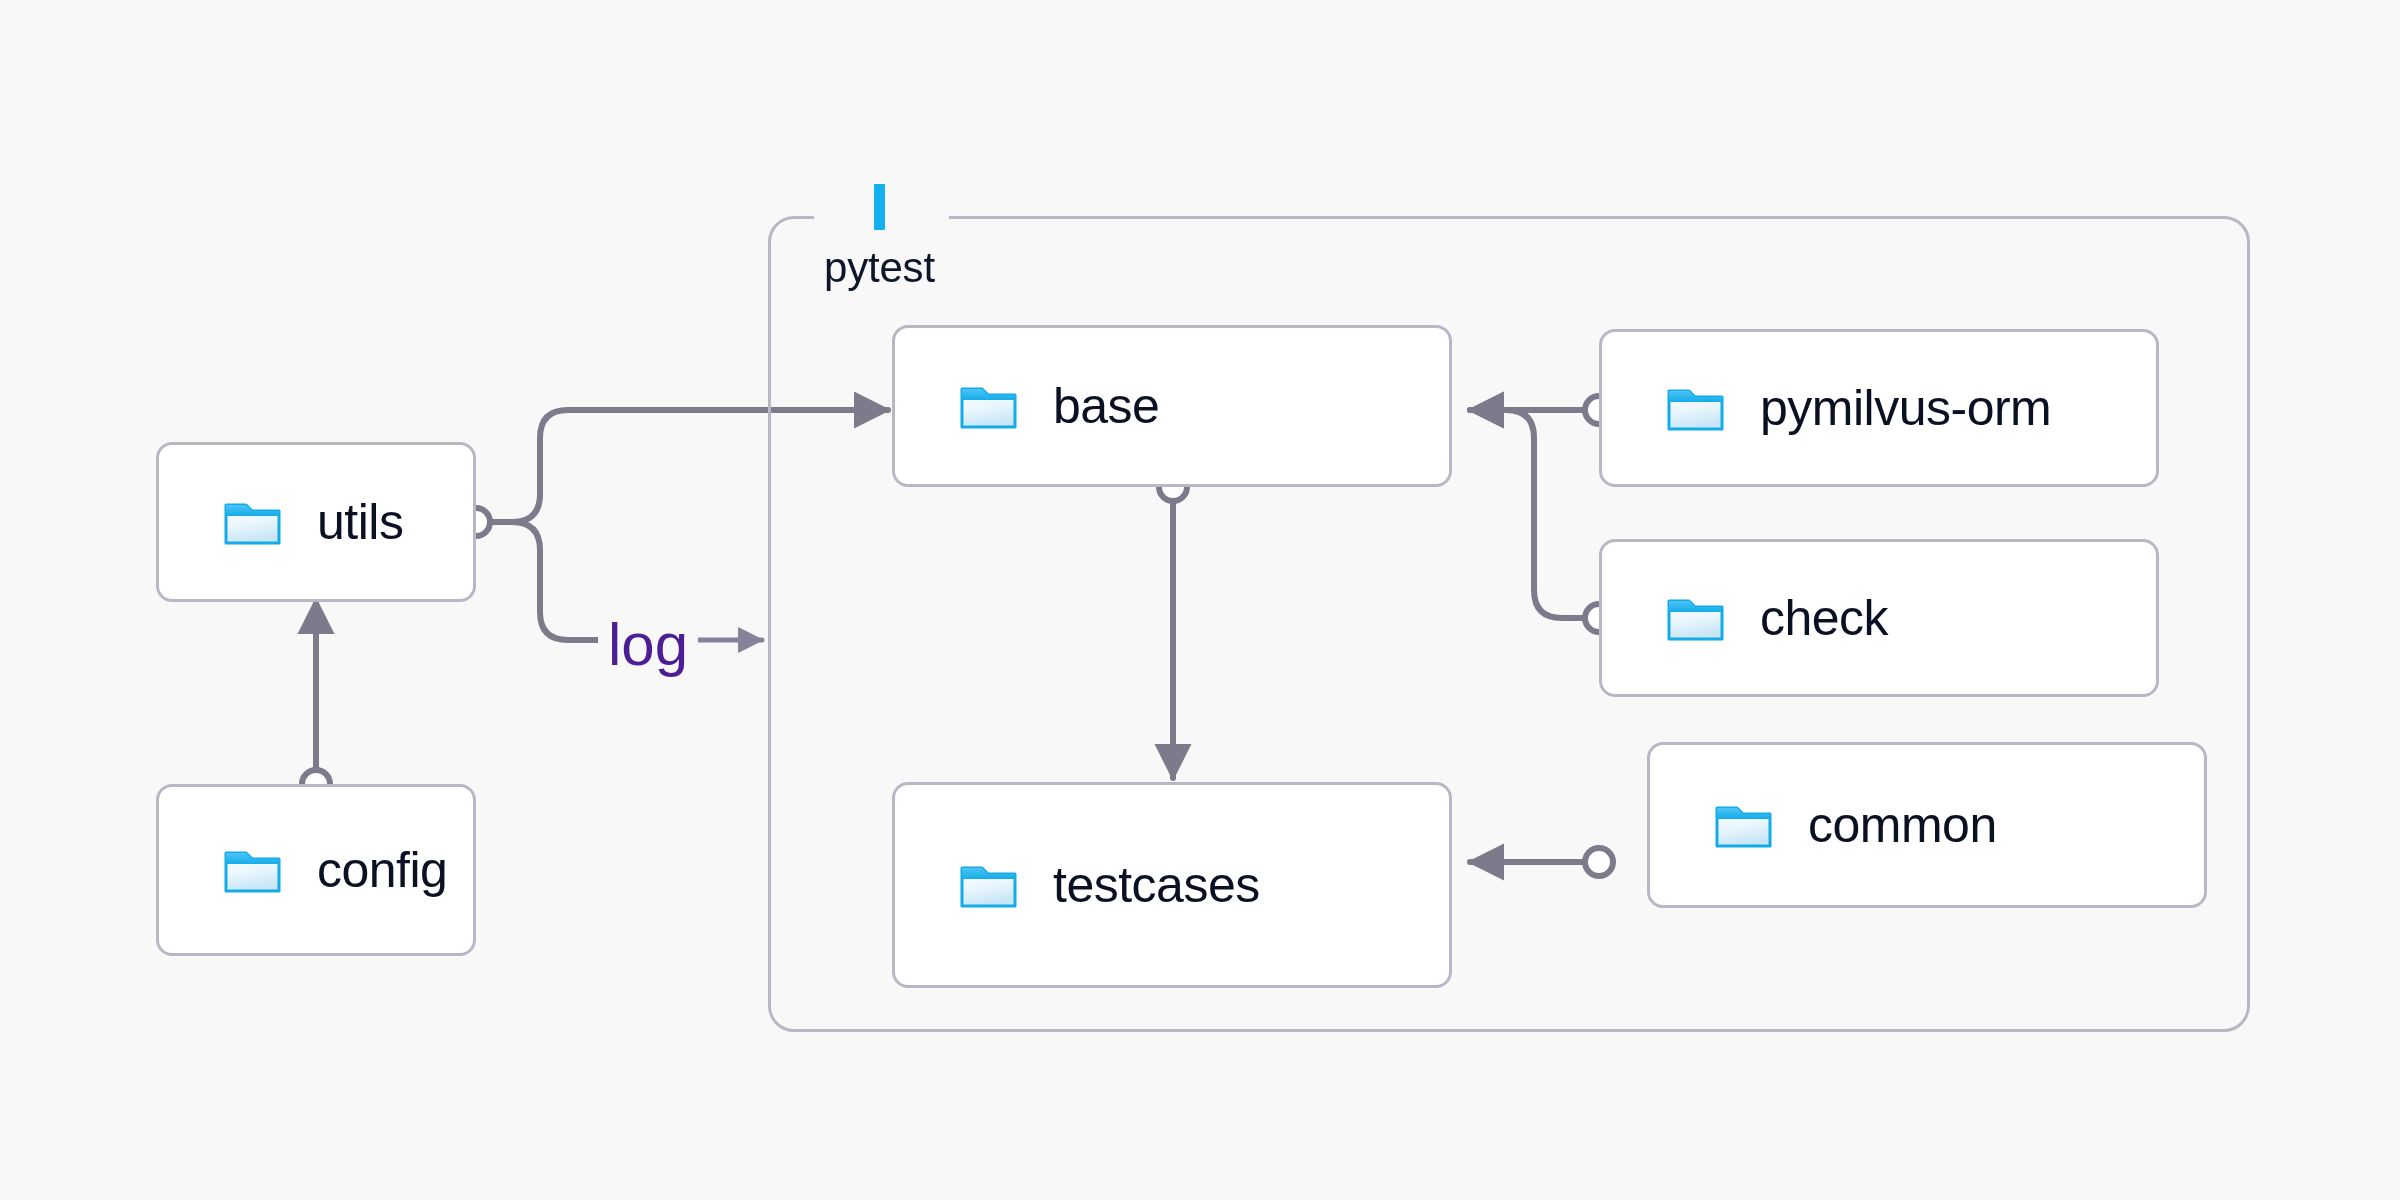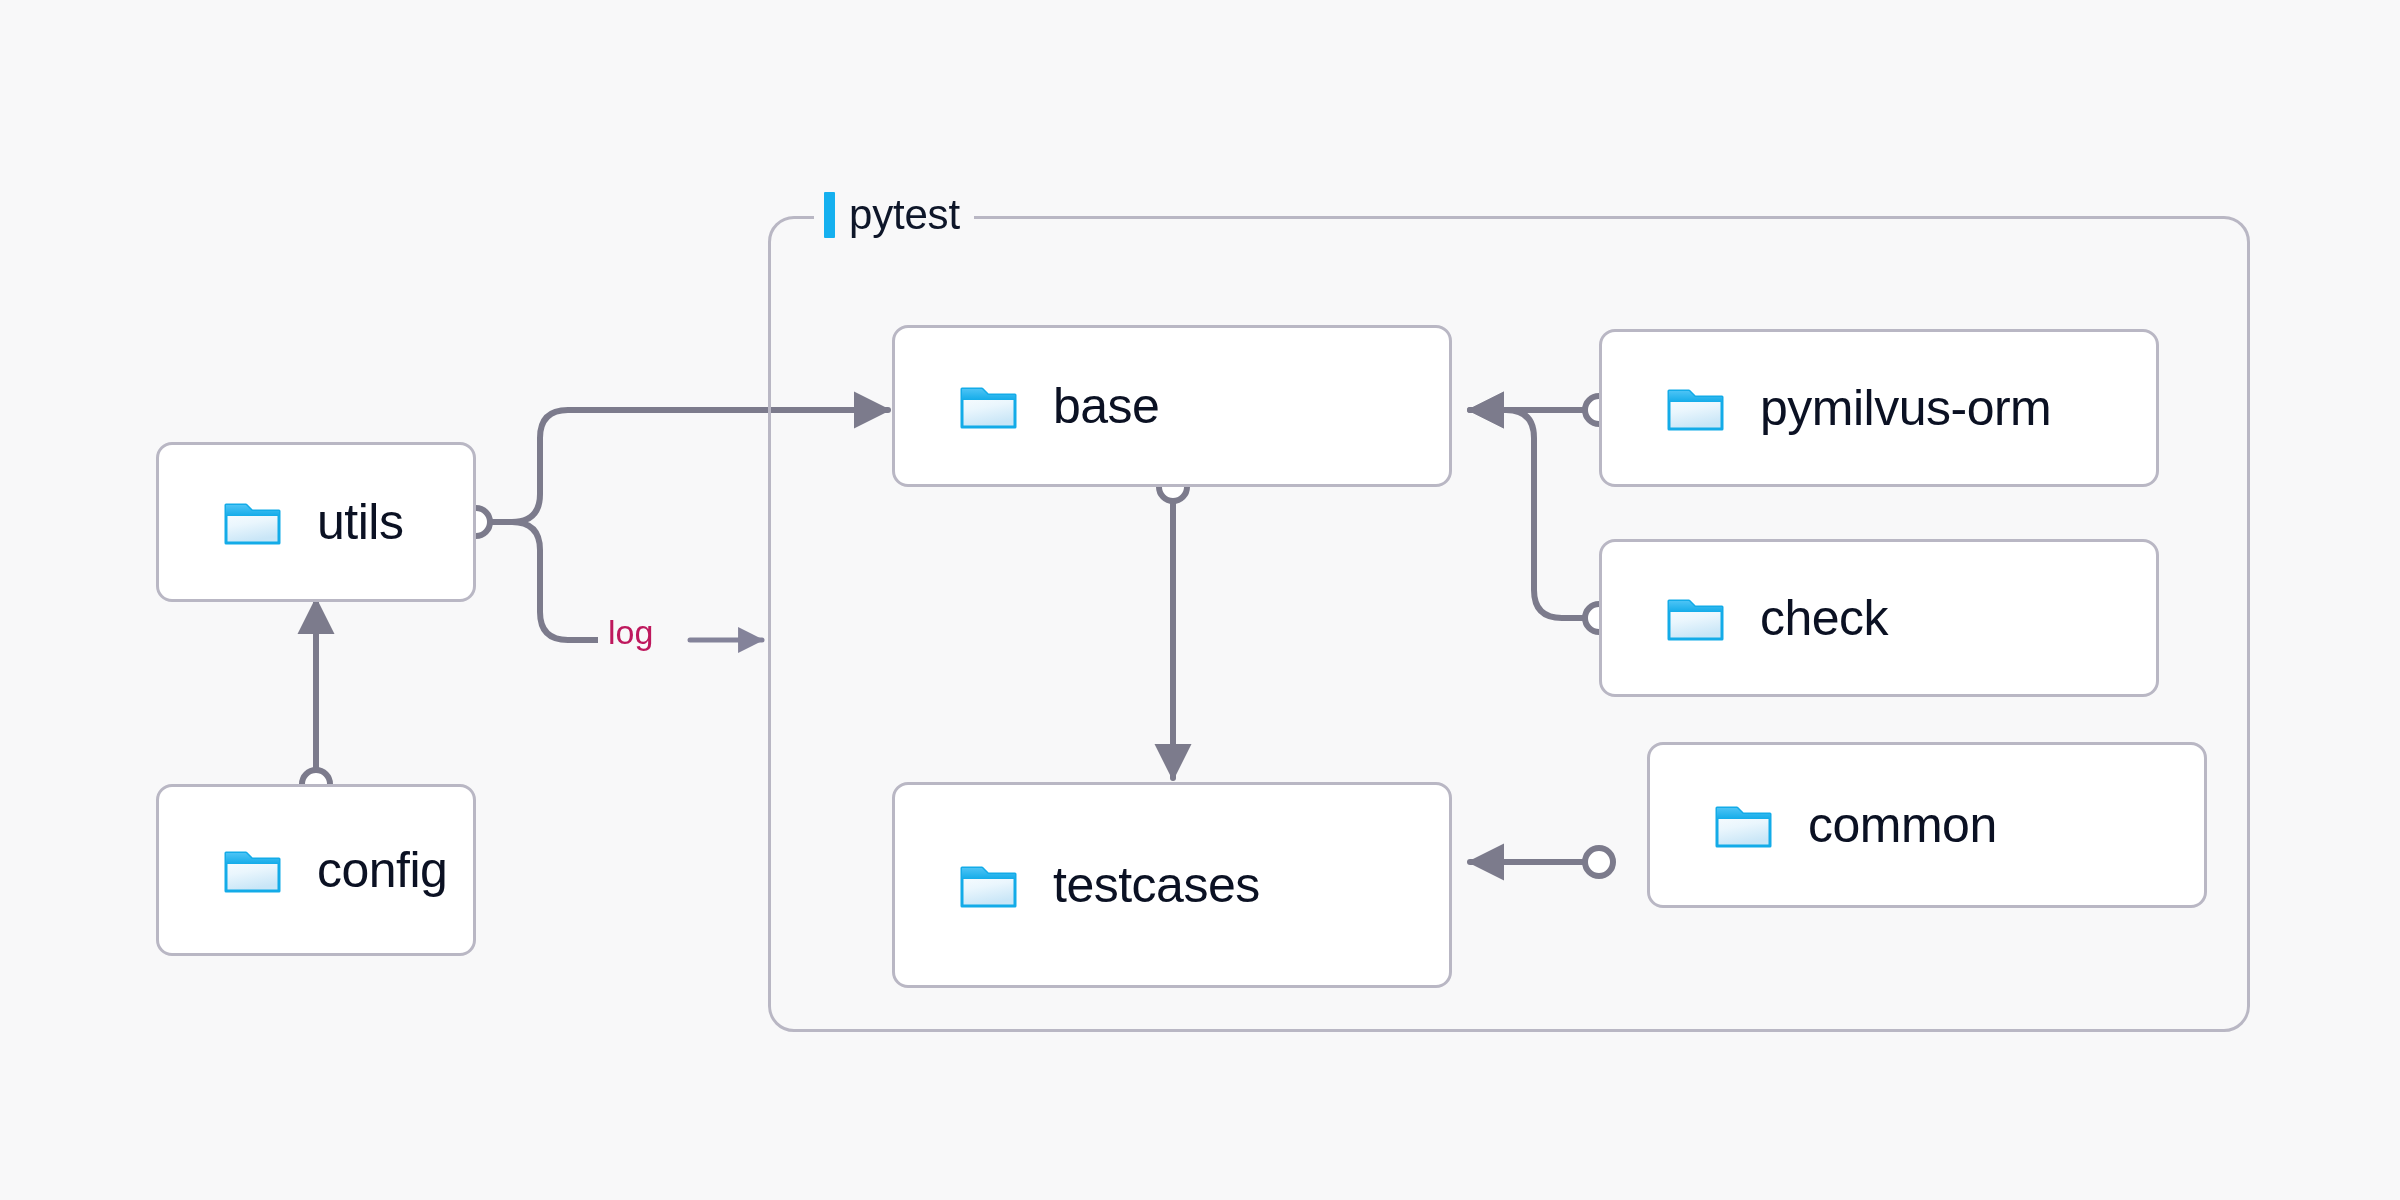--- a/index.html
+++ b/index.html
@@ -37,20 +37,21 @@
   }
   .group-label {
     position: absolute;
     display: flex;
     align-items: center;
     gap: 14px;
     background: #f8f8f9;
     padding: 0 14px 0 10px;
     height: 62px;
     box-sizing: border-box;
+    flex-direction: column;
   }
   .group-label .bar {
     width: 11px;
     height: 46px;
     background: #15b0ef;
     border-radius: 1px;
     flex: 0 0 auto;
   }
   .group-label .gtext {
     font-size: 42px;
@@ -81,22 +82,22 @@
   .folder-icon {
     flex: 0 0 auto;
     width: 62px;
     height: 52px;
     display: block;
   }
 
   
   .edge-label {
     position: absolute;
-    font-size: 34px;
-    color: #be185d;
+    font-size: 60px;
+    color: #4c1d95;
     background: #f8f8f9;
     padding: 0 10px;
     white-space: nowrap;
     line-height: 1;
   }
 </style>
 </head>
 <body>
 
 <div id="stage">

